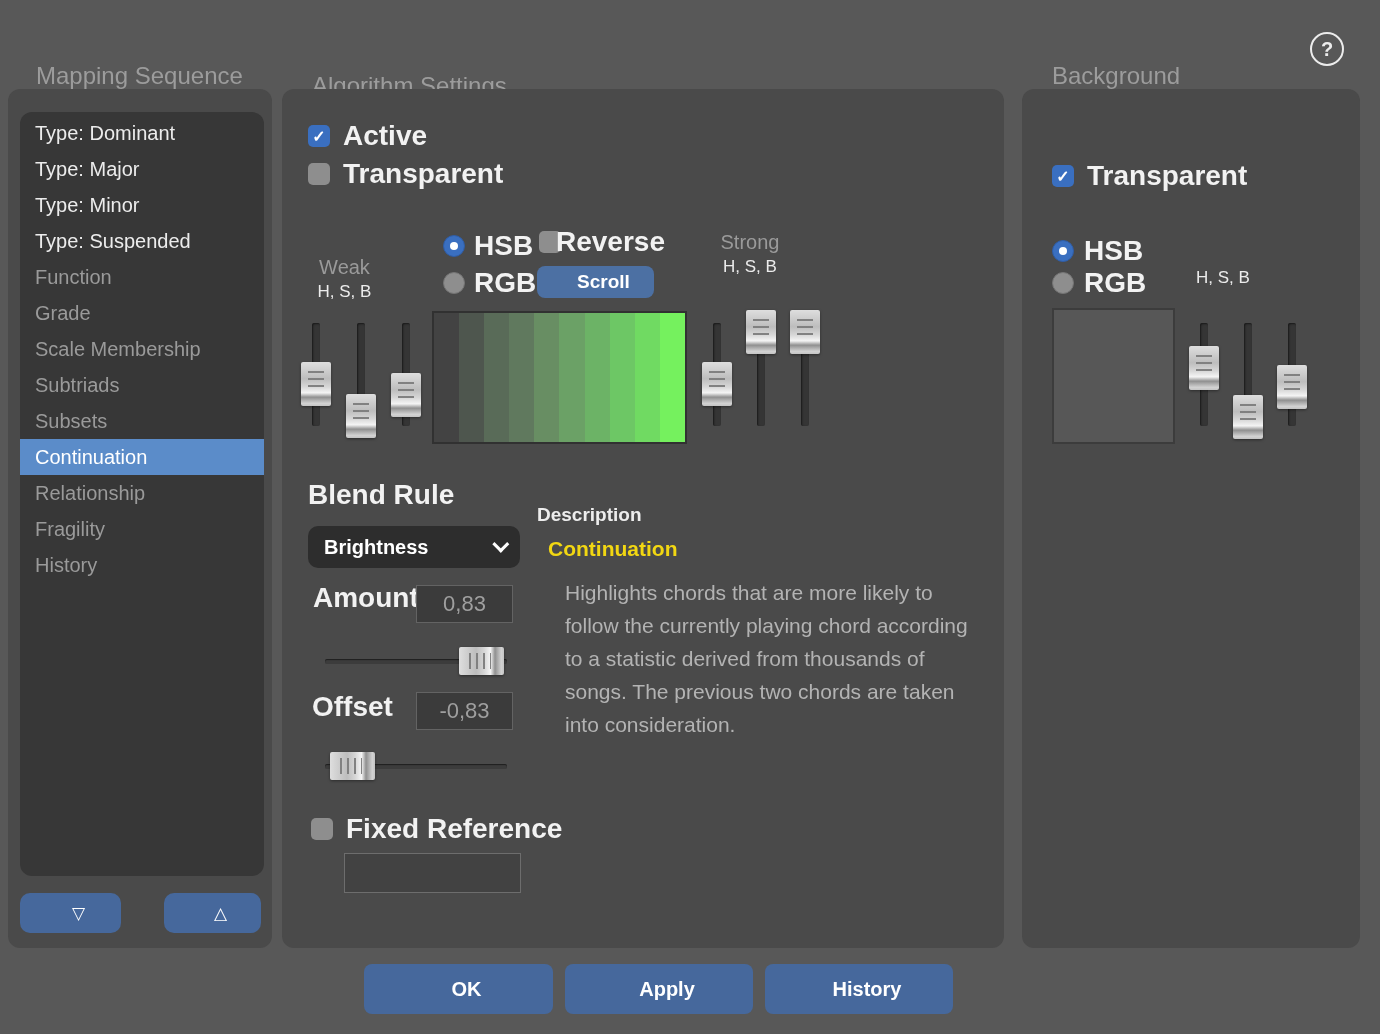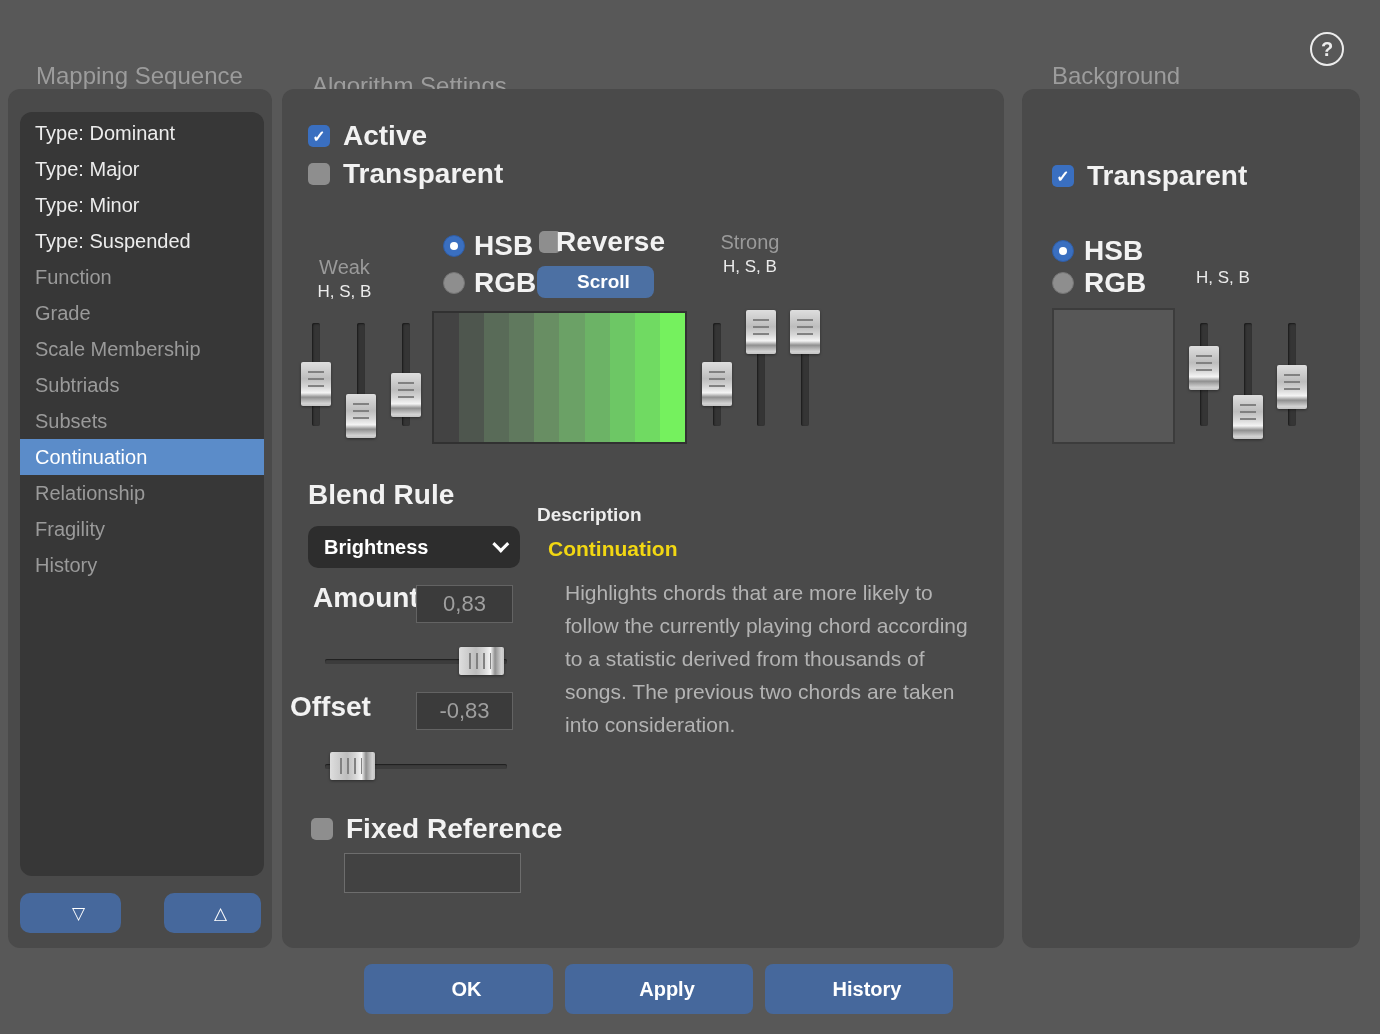--- a/index.html
+++ b/index.html
@@ -246,21 +246,21 @@
     <span class="chev"></span>
   </div>
 
   <div class="ctl-label" style="left:31px; top:498px;">Amount</div>
   <input class="num-field" style="left: 134px; top: 496px;" value="0,83">
   <div class="hslider" style="left:43px; top:557px;">
     <div class="htrack"></div>
       <div class="hhandle" style="left: 134.02px;"></div>
   </div>
 
-  <div class="ctl-label" style="left:8px; top:607px;">Offset</div>
+  <div class="ctl-label" style="left:30px; top:607px;">Offset</div>
   <input class="num-field" style="left: 134px; top: 603px;" value="-0,83">
   <div class="hslider" style="left:43px; top:662px;">
     <div class="htrack"></div>
       <div class="hhandle" style="left: 4.8px;"></div>
   </div>
 
   <div class="checkbox" style="left:29px; top:729px;"></div>
   <div class="ctl-label" style="left:64px; top:729px;">Fixed Reference</div>
   <input class="ref-field" value="" style="">
 

